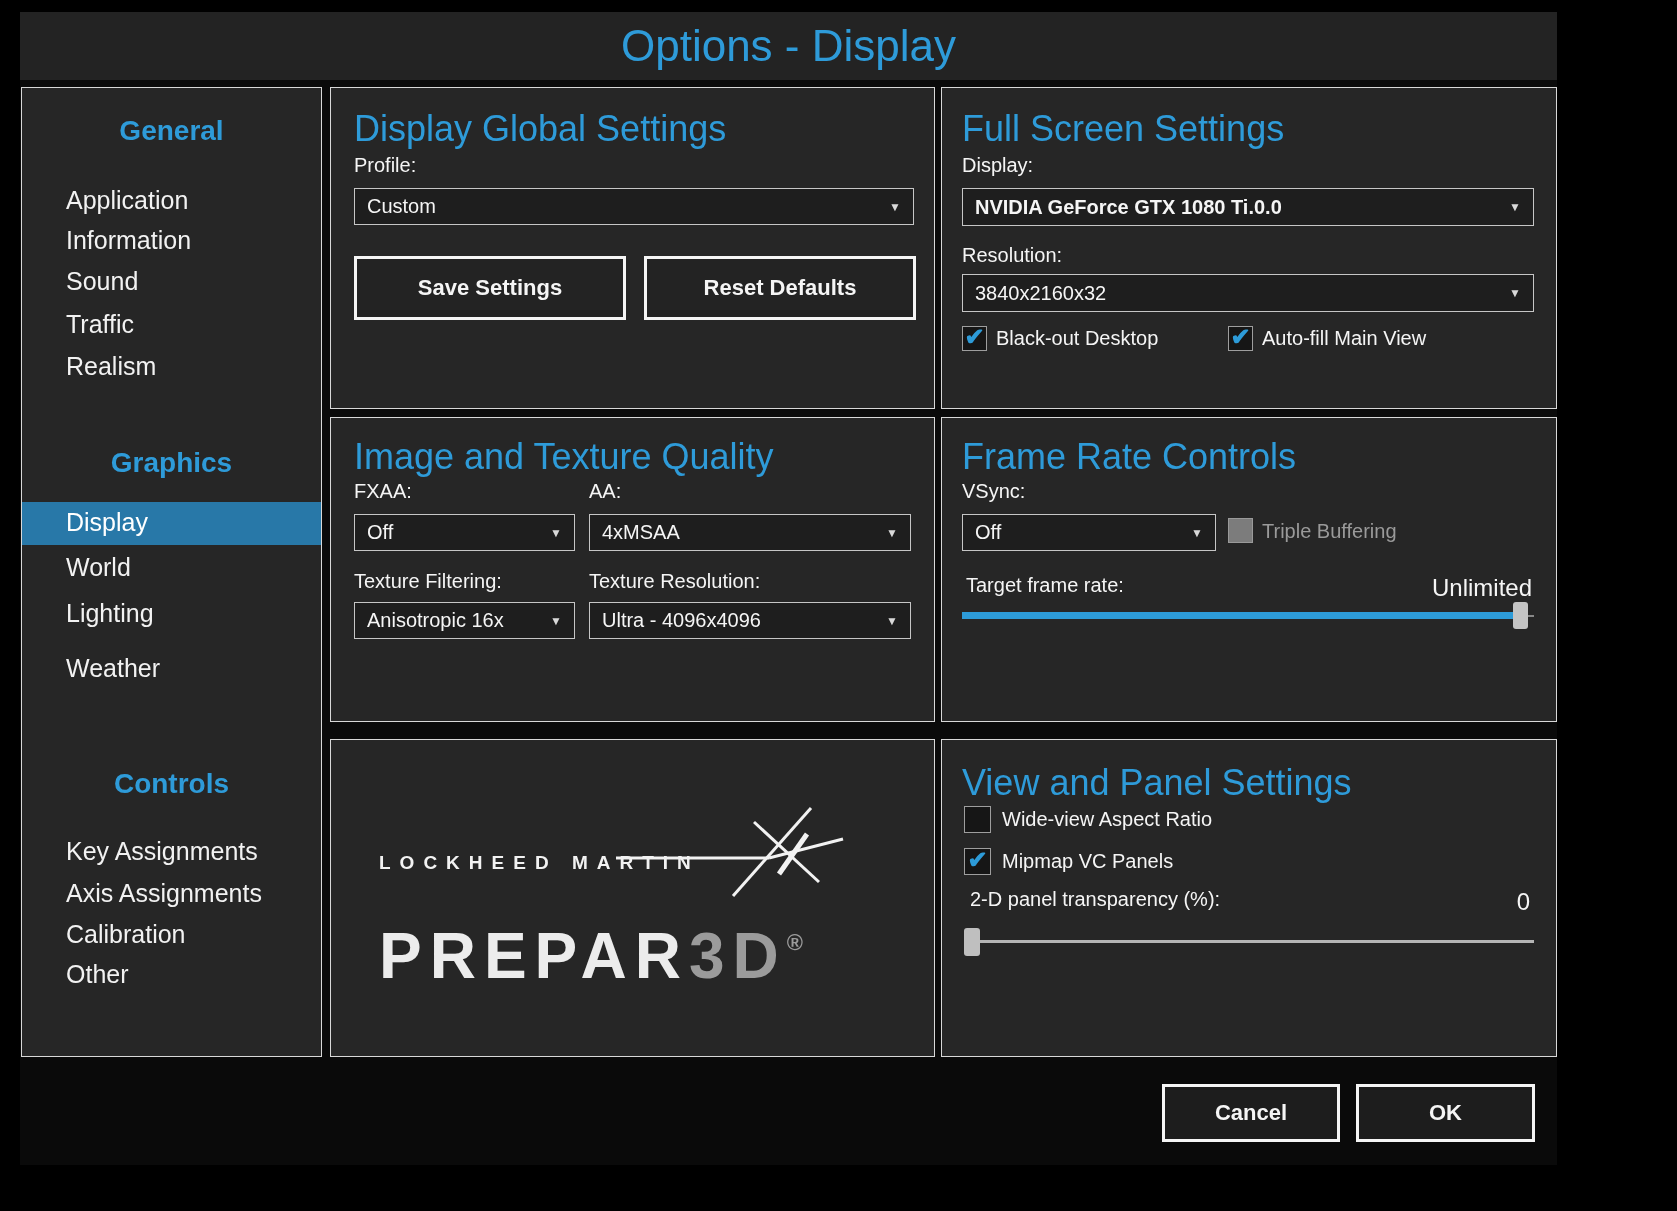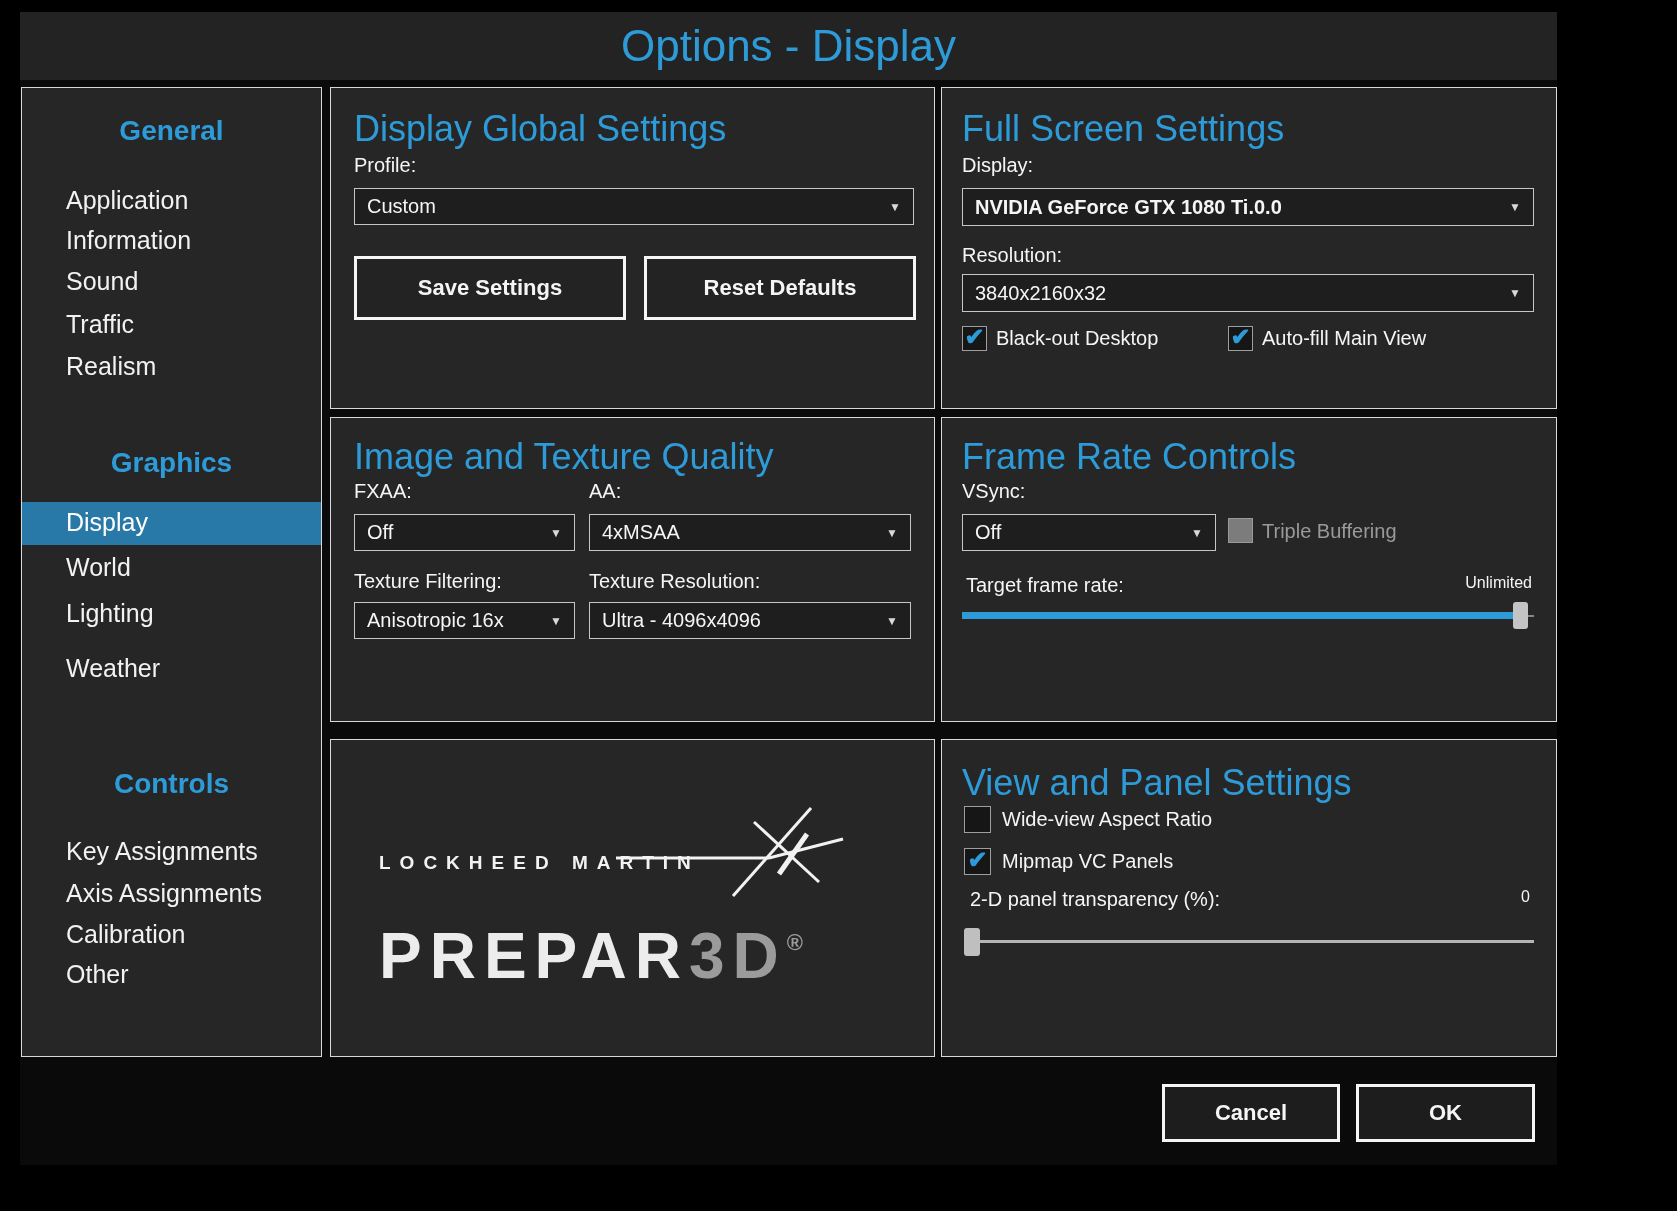--- a/index.html
+++ b/index.html
@@ -33,21 +33,21 @@
   .slider{position:absolute;}
   .track-blue{position:absolute;background:#2D9BD8;}
   .track-gray{position:absolute;background:#b5b5b5;}
   .thumb{position:absolute;background:#c4c4c4;border-radius:3px;}
   .lm-text{position:absolute;font-size:19px;font-weight:bold;letter-spacing:9px;color:#f2f2f2;white-space:nowrap;}
   .p3d{position:absolute;font-size:64px;font-weight:bold;letter-spacing:8px;line-height:70px;white-space:nowrap;}
   .p3d .white{color:#ececec;}
   .p3d .gray{color:#9b9b9b;}
   .p3d .reg{font-size:22px;color:#9b9b9b;vertical-align:28px;letter-spacing:0;}
   .star-svg{position:absolute;}
-  .right-val{position:absolute;font-size:16px;color:#f5f5f5;white-space:nowrap;}
+  .right-val{position:absolute;font-size:24px;color:#f5f5f5;white-space:nowrap;}
 </style>
 </head>
 <body>
 
 <div class="stage">
   <div class="dialog"></div>
 
   <div class="titlebar">
     <span>Options - Display</span>
   </div>

